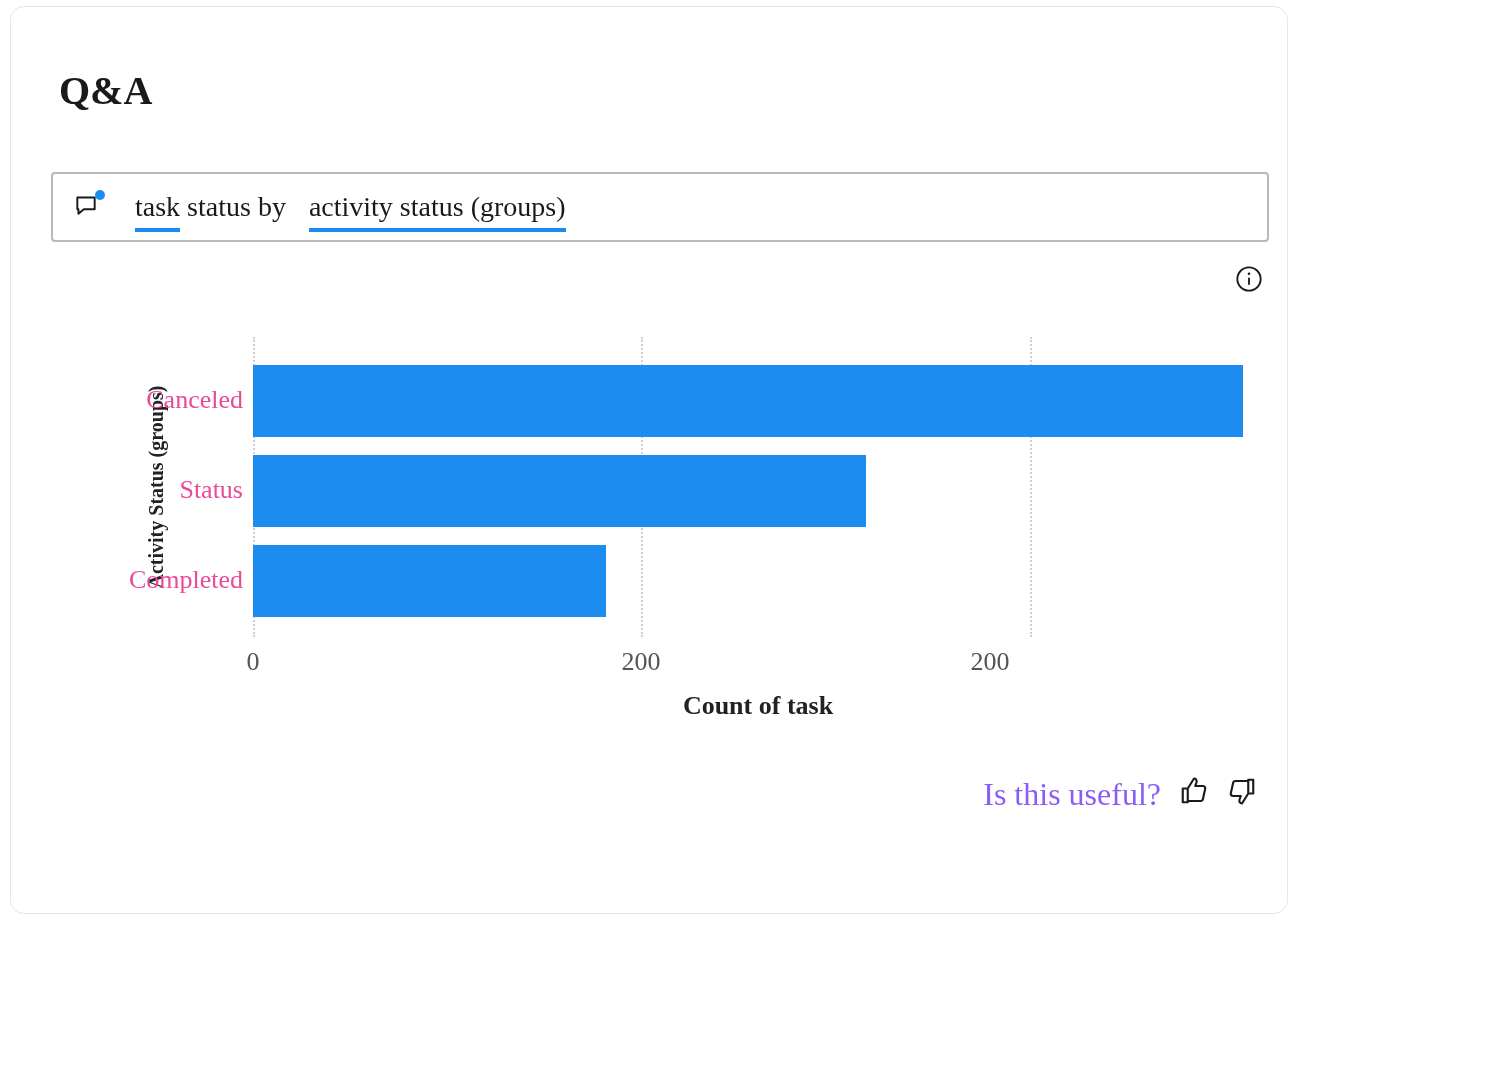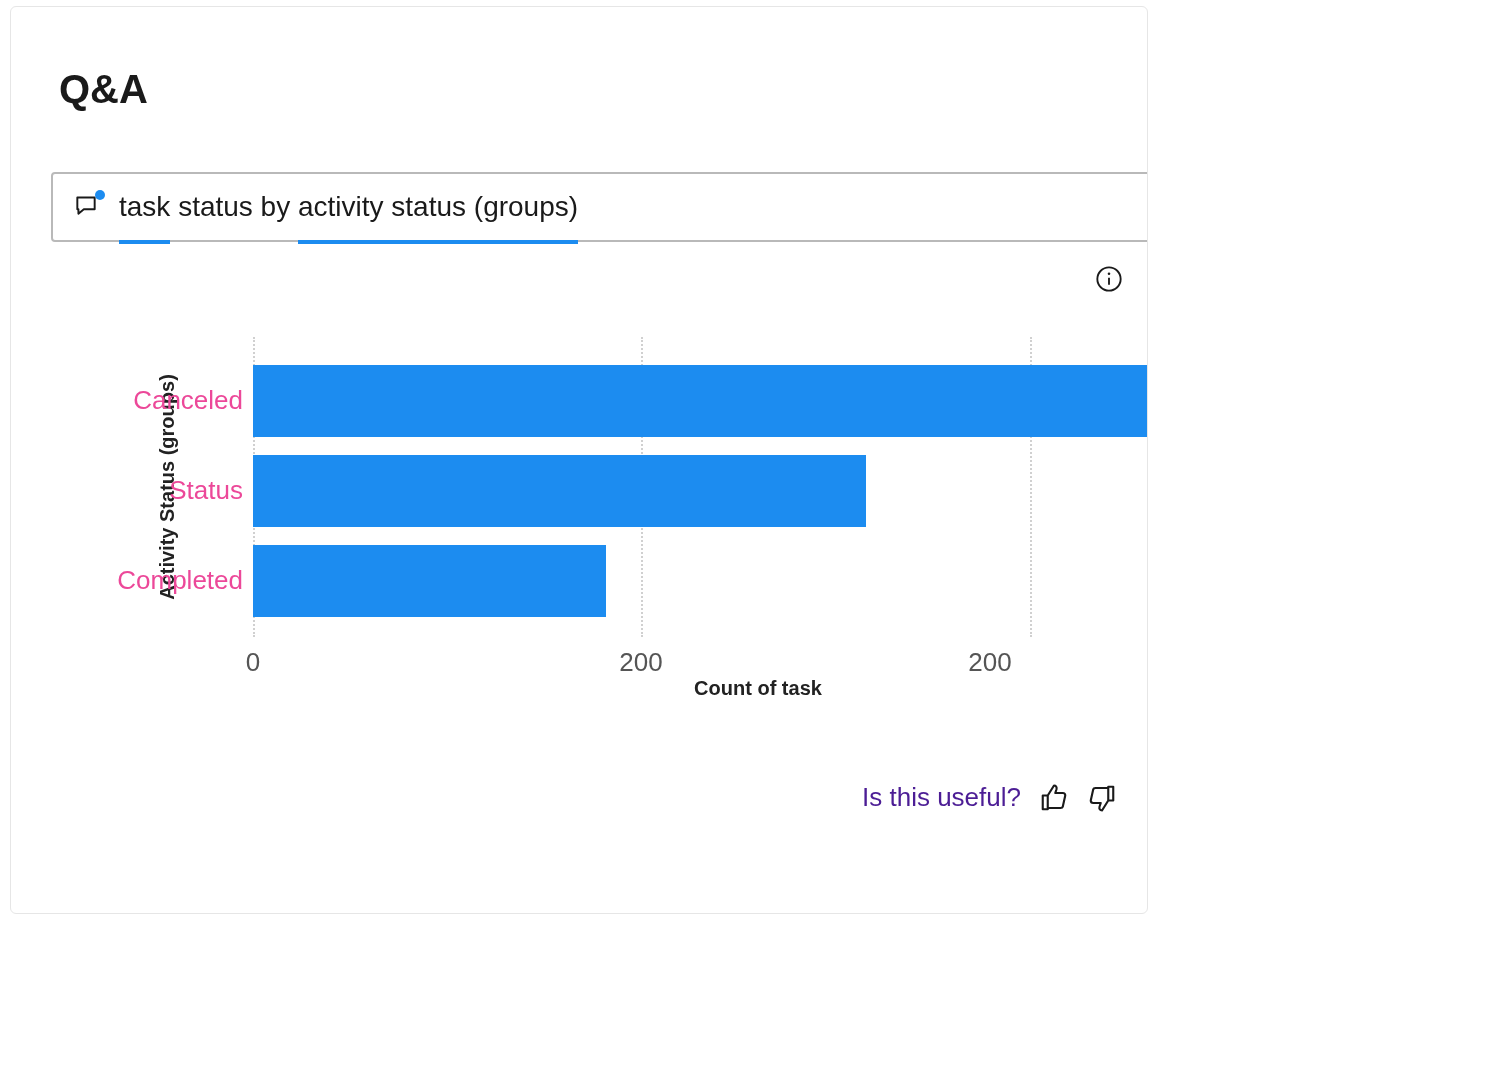--- a/index.html
+++ b/index.html
@@ -1,24 +1,25 @@
 <!DOCTYPE html>
 <html><head>
 <meta charset="utf-8">
 <style>
   * { box-sizing: border-box; margin: 0; padding: 0; }
   html, body { width: 1498px; height: 1066px; font-family: "Segoe UI", Arial, sans-serif; background: #fff; }
   .card {
     position: absolute;
     left: 10px; top: 6px;
-    width: 1138px; height: 908px;
+    width: 1278px; height: 908px;
     border: 1px solid #e6e6e6;
-    border-radius: 6px;
+    border-radius: 14px;
     background: #fff;
     overflow: hidden;
+    font-family: Liberation Serif, serif;
   }
   .title {
     position: absolute;
     left: 48px; top: 60px;
     font-size: 40px;
     font-weight: 700;
     color: #1a1a1a;
   }
   .query-box {
     position: absolute;
@@ -36,21 +37,22 @@
     margin-right: 16px;
     flex: 0 0 auto;
   }
   .query-text {
     font-size: 28px;
     color: #1a1a1a;
     position: relative;
   }
   .underline-blue {
     border-bottom: 4px solid #1c8cf0;
-    padding-bottom: 18px;
+    padding-bottom: 6px;
+    margin-left: 16px;
   }
   .info-btn {
     position: absolute;
     right: 24px; top: 258px;
     width: 28px; height: 28px;
     cursor: pointer;
   }
   .chart-area {
     position: absolute;
     left: 52px; top: 330px;
@@ -91,35 +93,35 @@
   }
   .xtick {
     position: absolute;
     top: 310px;
     font-size: 26px;
     color: #555;
     transform: translateX(-50%);
   }
   .xaxis-title {
     position: absolute;
-    top: 340px;
+    top: 354px;
     left: 50%;
     transform: translateX(-50%);
-    font-size: 20px;
+    font-size: 26px;
     font-weight: 600;
     color: #222;
   }
   .feedback {
     position: absolute;
     right: 30px; bottom: 100px;
     display: flex;
-    align-items: center;
+    align-items: flex-start;
     gap: 18px;
-    font-size: 26px;
-    color: #4c1d95;
+    font-size: 32px;
+    color: #8b5cf6;
   }
   .thumb {
     width: 30px; height: 30px;
     cursor: pointer;
   }
 </style>
 </head>
 <body>
 
 <div class="card">

